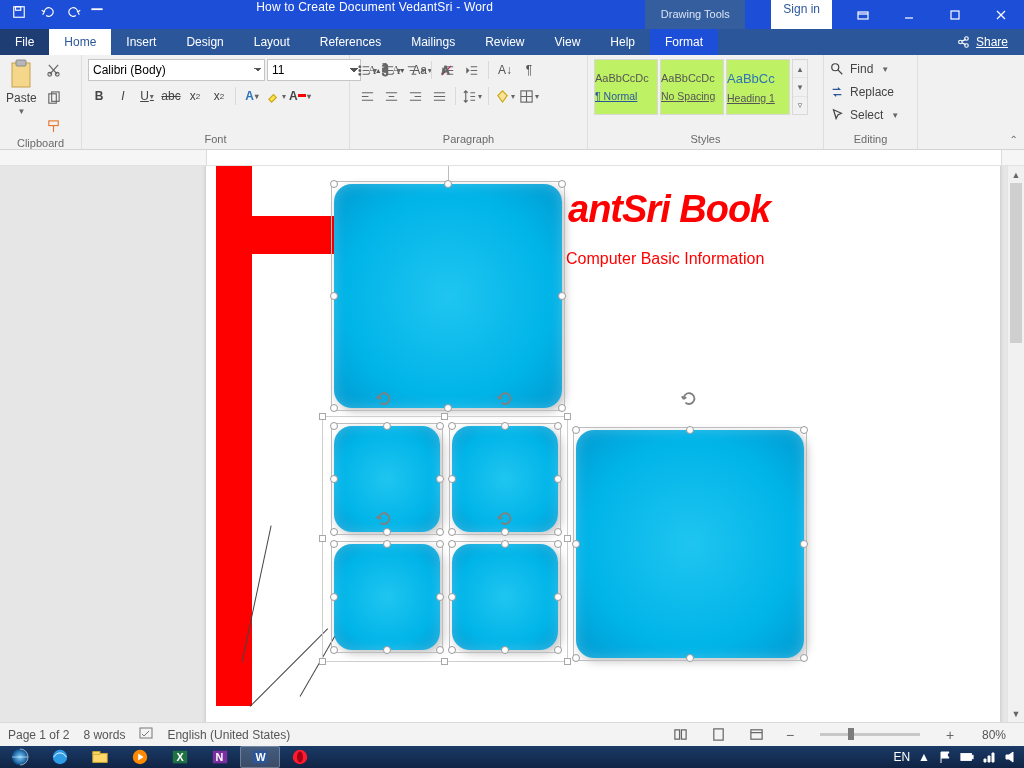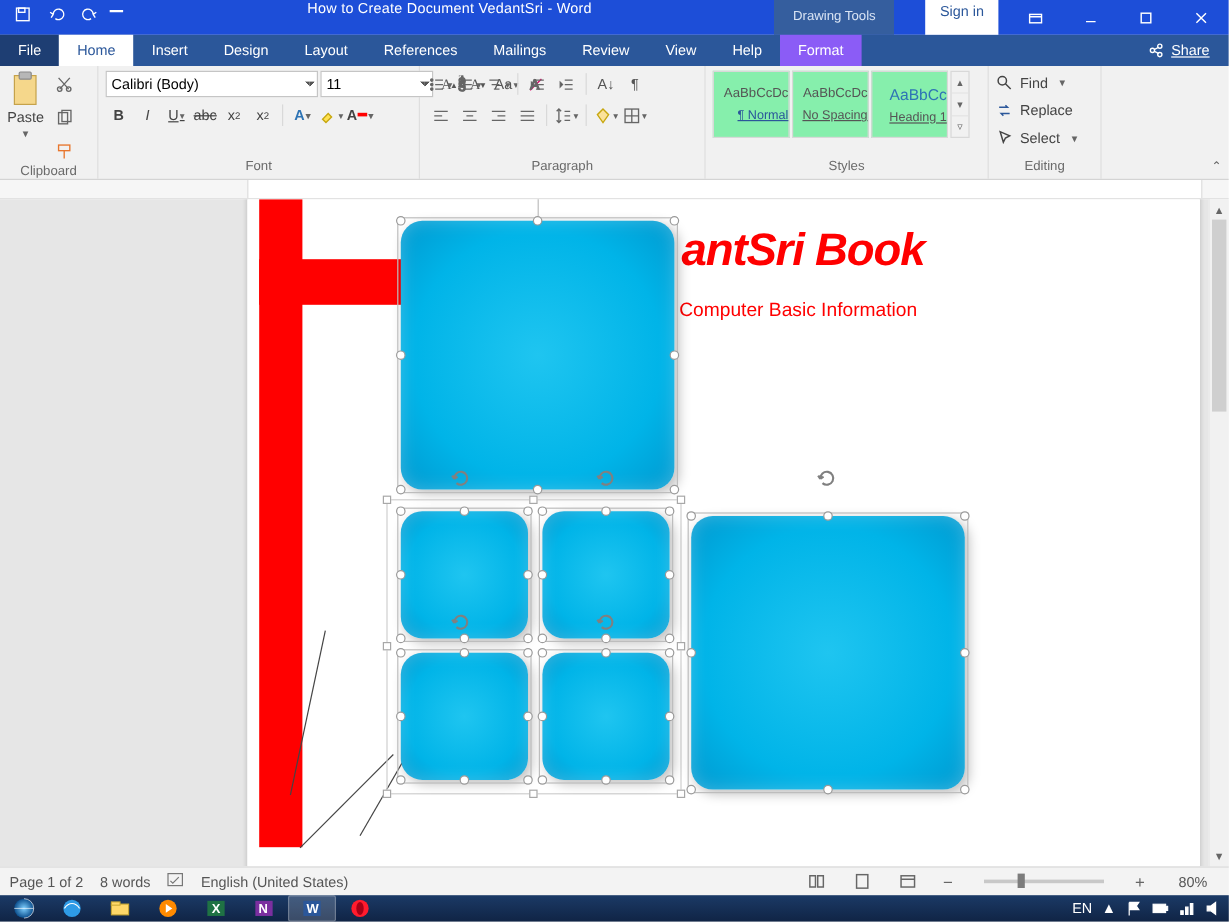--- a/index.html
+++ b/index.html
@@ -35,21 +35,21 @@
 .ribbon .mini { width:22px; height:22px; display:flex; align-items:center; justify-content:center; color:#444; }
 .ribbon .mini svg { width:15px; height:15px; stroke:#666; fill:none; stroke-width:1.2; }
 .ribbon .mini.orange svg { stroke:#e8762d; }
 .font-select { height:22px; border:1px solid #c5c5c5; background:#fff; font-size:12px; padding:0 16px 0 4px; min-width:94px; appearance:none; background-image:linear-gradient(45deg,transparent 50%,#555 50%),linear-gradient(-45deg,transparent 50%,#555 50%); background-position:right 6px center,right 2px center; background-size:4px 4px; background-repeat:no-repeat;}
 .font-size { width:38px; }
 .row { display:flex; gap:2px; align-items:center; }
 .row .sep { width:1px; height:18px; background:#d9d9d9; margin:0 3px; }
 .chardrop::after { content:"▾"; font-size:8px; color:#666; margin-left:1px; }
 
 .style-gallery { display:flex; gap:2px; }
-.style-item { width:64px; height:56px; border:1px solid #d8d8d8; background:#86efac; display:flex; flex-direction:column; justify-content:center; align-items:flex-end; }
+.style-item { width:64px; height:56px; border:1px solid #d8d8d8; background:#bef264; display:flex; flex-direction:column; justify-content:center; align-items:flex-start; }
 .style-item .preview { font-size:11px; color:#555; }
 .style-item.heading .preview { color:#2e74b5; font-size:13px; }
 .style-item .name { font-size:10.5px; color:#555; margin-top:6px;text-decoration:underline; }
 .style-item.selected .name { color:#2b579a; }
 .style-scroll { width:16px; display:flex; flex-direction:column; border:1px solid #d8d8d8;}
 .style-scroll div { flex:1; display:flex; align-items:center; justify-content:center; font-size:9px; color:#666; border-bottom:1px solid #e3e3e3;}
 .style-scroll div:last-child{border:none;}
 .editing-col { display:flex; flex-direction:column; gap:3px;}
 .editing-col .item { display:flex; align-items:center; gap:6px; font-size:12px; color:#444; height:20px; }
 .editing-col .item svg { width:14px; height:14px; stroke:#444; fill:none; stroke-width:1.4;}
@@ -171,21 +171,21 @@
   <div class="tab" style="background:#1e3e73;">File</div>
   <div class="tab active">Home</div>
   <div class="tab">Insert</div>
   <div class="tab">Design</div>
   <div class="tab">Layout</div>
   <div class="tab">References</div>
   <div class="tab">Mailings</div>
   <div class="tab">Review</div>
   <div class="tab">View</div>
   <div class="tab">Help</div>
-  <div class="tab" style="background:#8b5cf6;">Format</div>
+  <div class="tab" style="background:#1d4ed8;">Format</div>
   <div class="spacer"></div>
   <div class="share">
     <svg viewBox="0 0 16 16">
         <circle cx="5" cy="8" r="2"></circle>
         <circle cx="12" cy="4" r="2"></circle>
         <circle cx="12" cy="12" r="2"></circle>
         <path d="M7 7l4-2M7 9l4 2"></path>
       </svg>
     <span>Share</span>
   </div>

